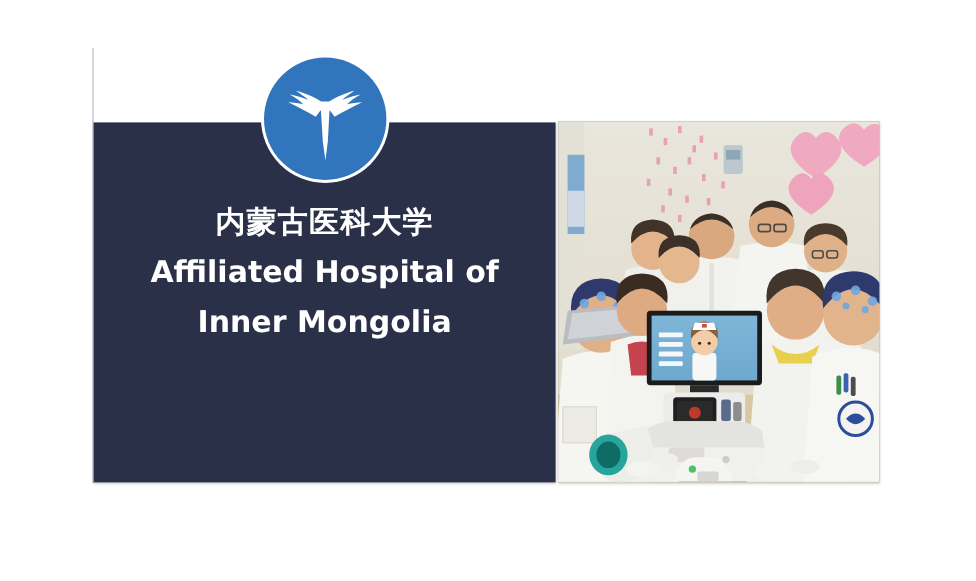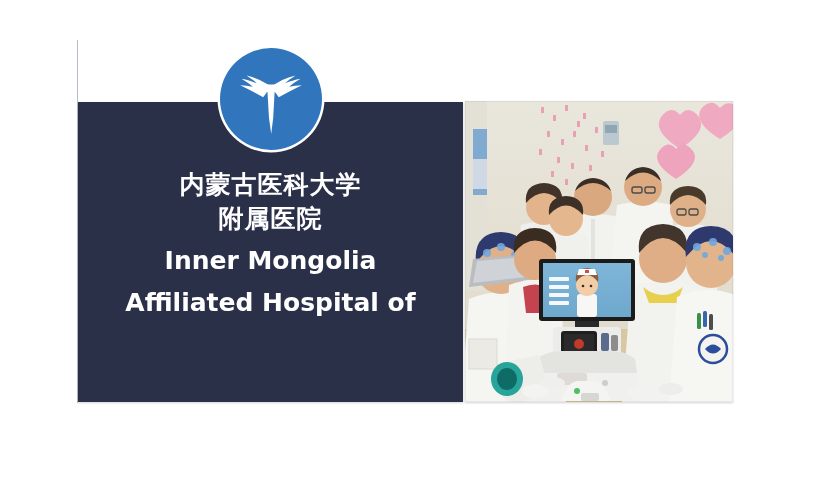--- a/index.html
+++ b/index.html
@@ -136,23 +136,22 @@
                C75.5 33.8 71.6 36.4 69.2 38.8
                C73.2 38.0 77.4 37.4 81.8 37.2
                C73.6 41.2 66.0 45.2 58.8 49.2 Z" fill="#ffffff"></path>
 
       <path d="M40.0 44.0 L62.0 44.0 L57.0 38.0 L45.0 38.0 Z" fill="#ffffff"></path>
     </svg>
   </div>
 
   <div class="brand-text">
     <div class="title-cn">内蒙古医科大学</div>
-    <div class="title-cn">附属医院</div>
+    <div class="title-en">Affiliated Hospital of</div>
     <div class="title-en">Inner Mongolia</div>
-    <div class="title-en">Affiliated Hospital of</div>
   </div>
 
   <div class="photo">
     <svg width="268" height="301" viewBox="0 0 268 301">
       <defs>
         <linearGradient id="wallg" x1="0" y1="0" x2="0" y2="1">
           <stop offset="0%" stop-color="#e9e6dc"></stop>
           <stop offset="100%" stop-color="#ded8c8"></stop>
         </linearGradient>
         <linearGradient id="screeng" x1="0" y1="0" x2="0" y2="1">

